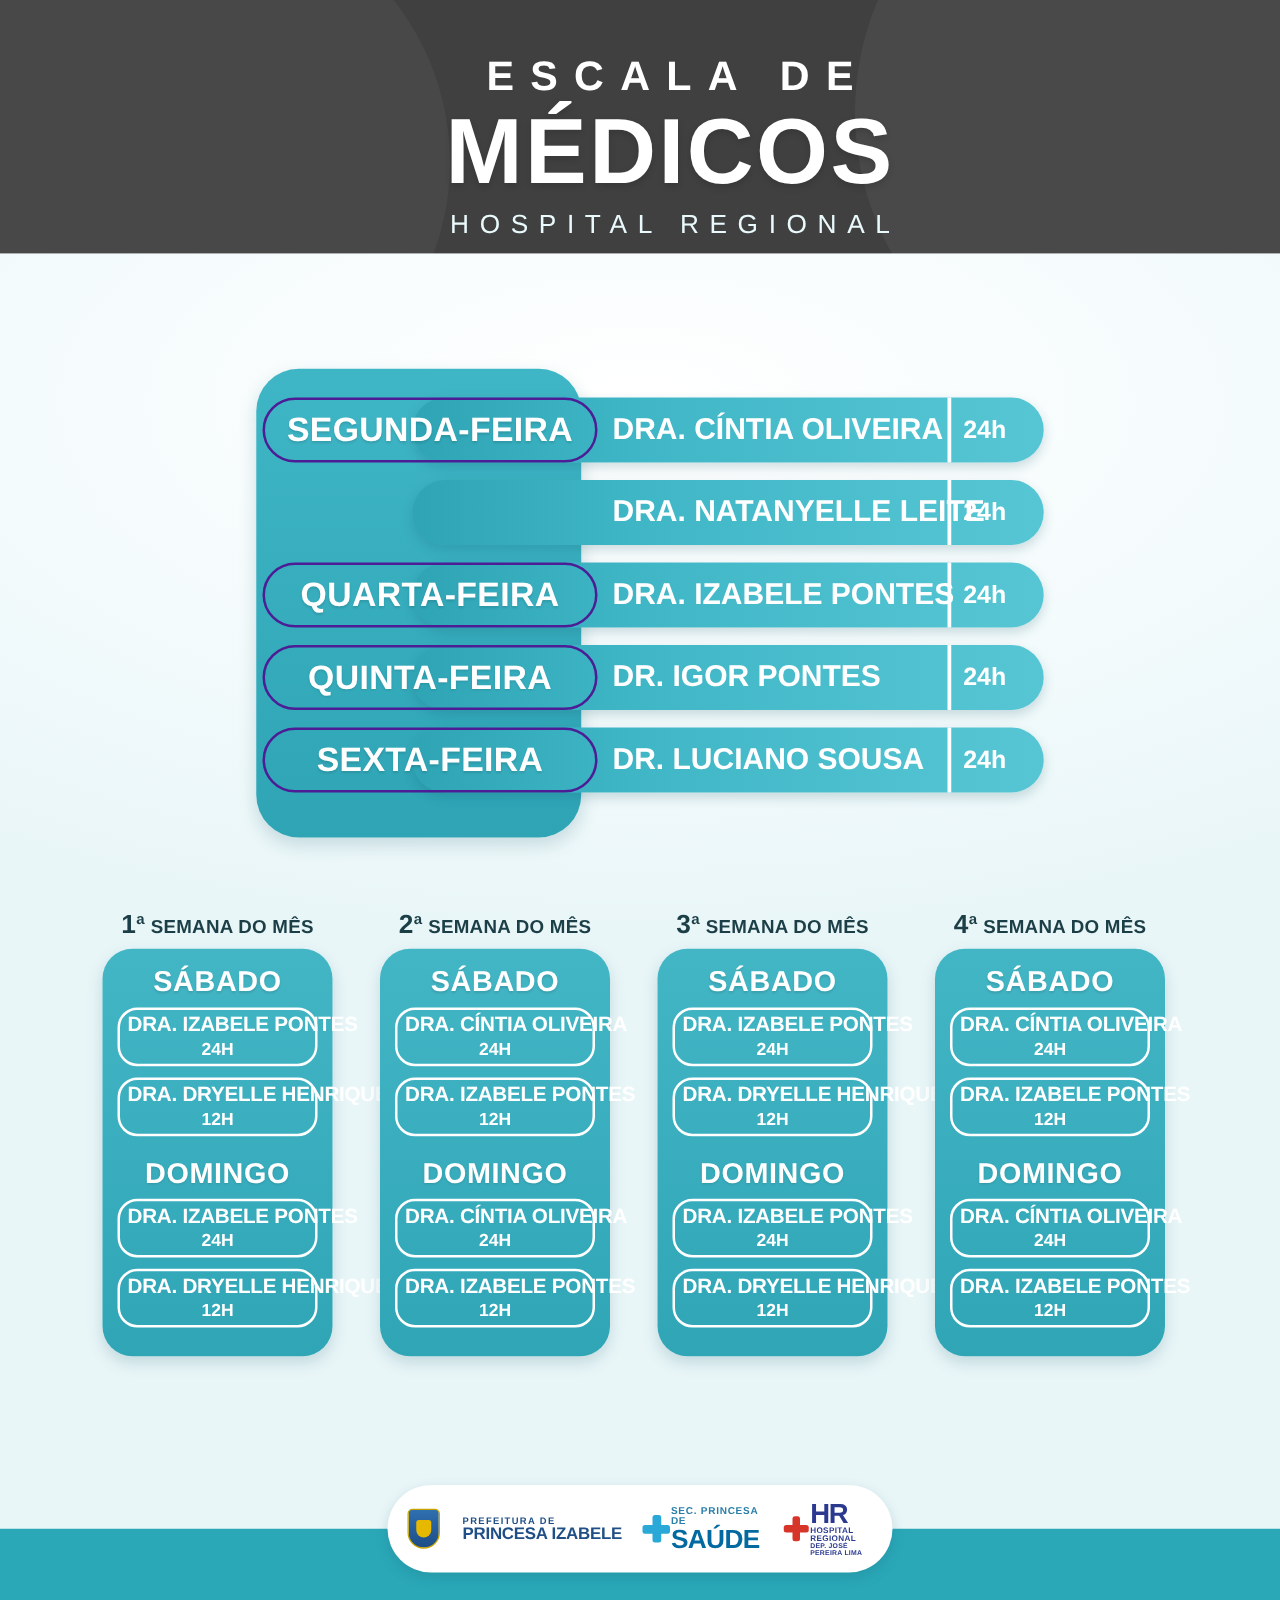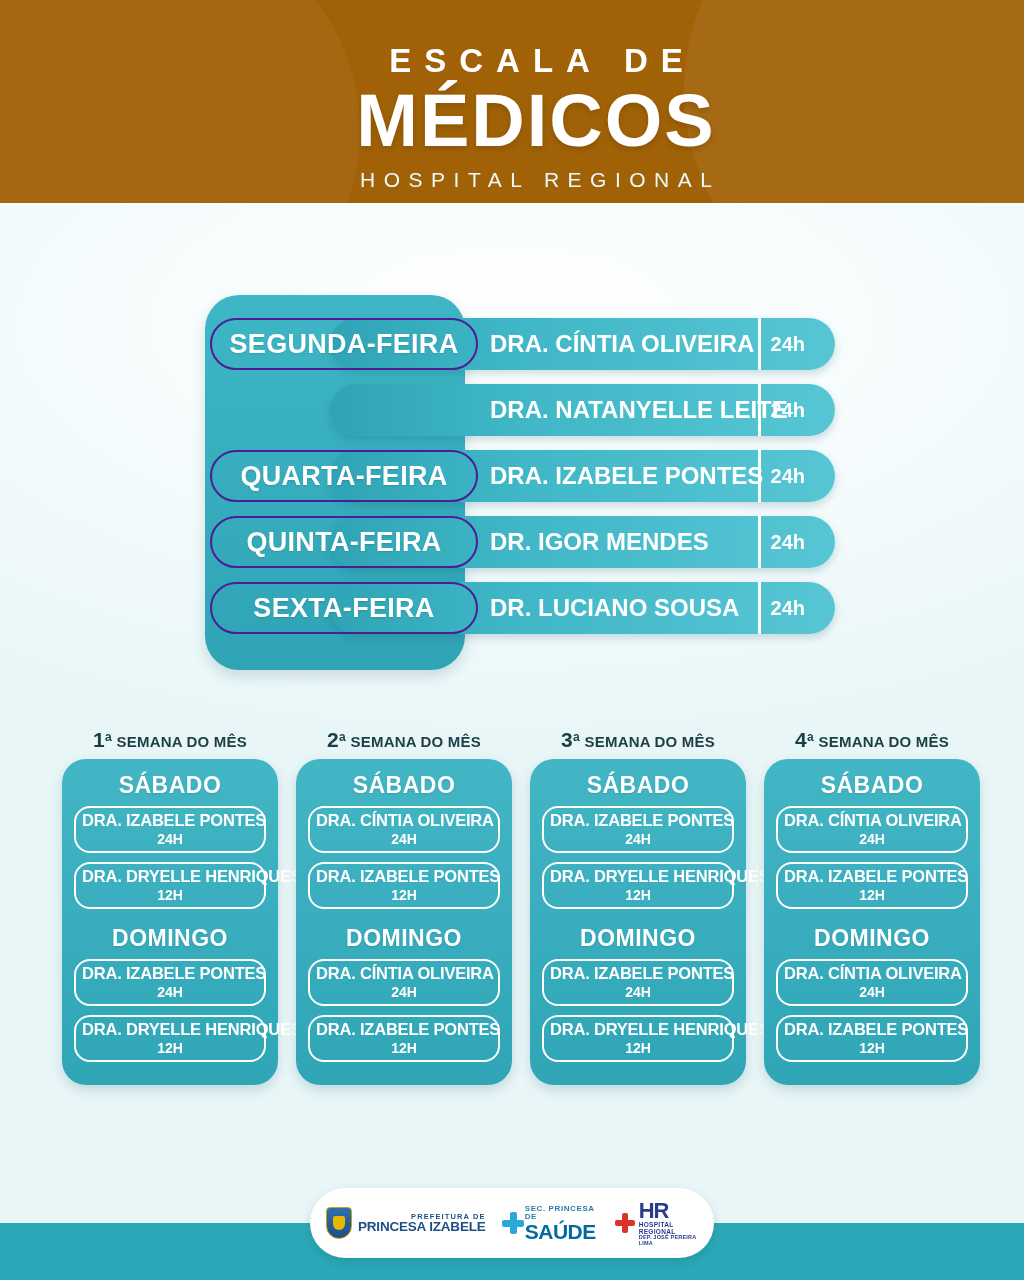--- a/index.html
+++ b/index.html
@@ -12,21 +12,21 @@
     overflow: hidden;
     position: relative;
   }
 
   
   .header {
     position: absolute;
     left: 0; top: 0;
     width: 1024px;
     height: 203px;
-    background: #a16207;
+    background: #404040;
     overflow: hidden;
     padding-left: 48px;
   }
   .header::before {
     content: "";
     position: absolute;
     left: -60px; top: -80px;
     width: 420px; height: 420px;
     border-radius: 50%;
     background: rgba(255,255,255,0.045);
@@ -151,21 +151,21 @@
   }
 
   
   .weeks-wrap {
     position: absolute;
     left: 62px; top: 728px;
     width: 900px;
     display: flex;
     gap: 18px;
   }
-  .wk-col { width: 216px; }
+  .wk-col { width: 184px; margin-left: 20px; }
 
   .wk-title {
     color: #1c3f47;
     font-size: 16.5px;
     font-weight: bold;
     letter-spacing: 0.2px;
     text-align: center;
     margin-bottom: 7px;
     white-space: nowrap;
   }
@@ -226,21 +226,21 @@
     background: #ffffff;
     border-radius: 35px;
     box-shadow: 0 4px 10px rgba(20,90,105,0.20);
     display: flex;
     align-items: center;
     justify-content: center;
     gap: 16px;
     padding: 0 16px;
   }
 
-  .logo-pref { display: flex; align-items: center; gap: 6px; text-align: right; }
+  .logo-pref { display: flex; align-items: center; gap: 18px; }
   .crest {
     width: 26px; height: 32px;
     background: linear-gradient(180deg,#2f6fb0 0%, #1d4d86 100%);
     border-radius: 4px 4px 13px 13px;
     border: 1.5px solid #c8a400;
     position: relative;
   }
   .crest::after {
     content: "";
     position: absolute;
@@ -365,21 +365,21 @@
   <div class="week-row">
     <div class="wr-bar"></div>
     <div class="wr-day">QUARTA-FEIRA</div>
     <div class="wr-doc">DRA. IZABELE PONTES</div>
     <div class="wr-hours">24h</div>
   </div>
 
   <div class="week-row">
     <div class="wr-bar"></div>
     <div class="wr-day">QUINTA-FEIRA</div>
-    <div class="wr-doc">DR. IGOR MENDES</div>
+    <div class="wr-doc">DR. IGOR PONTES</div>
     <div class="wr-hours">24h</div>
   </div>
 
   <div class="week-row">
     <div class="wr-bar"></div>
     <div class="wr-day">SEXTA-FEIRA</div>
     <div class="wr-doc">DR. LUCIANO SOUSA</div>
     <div class="wr-hours">24h</div>
   </div>
 

